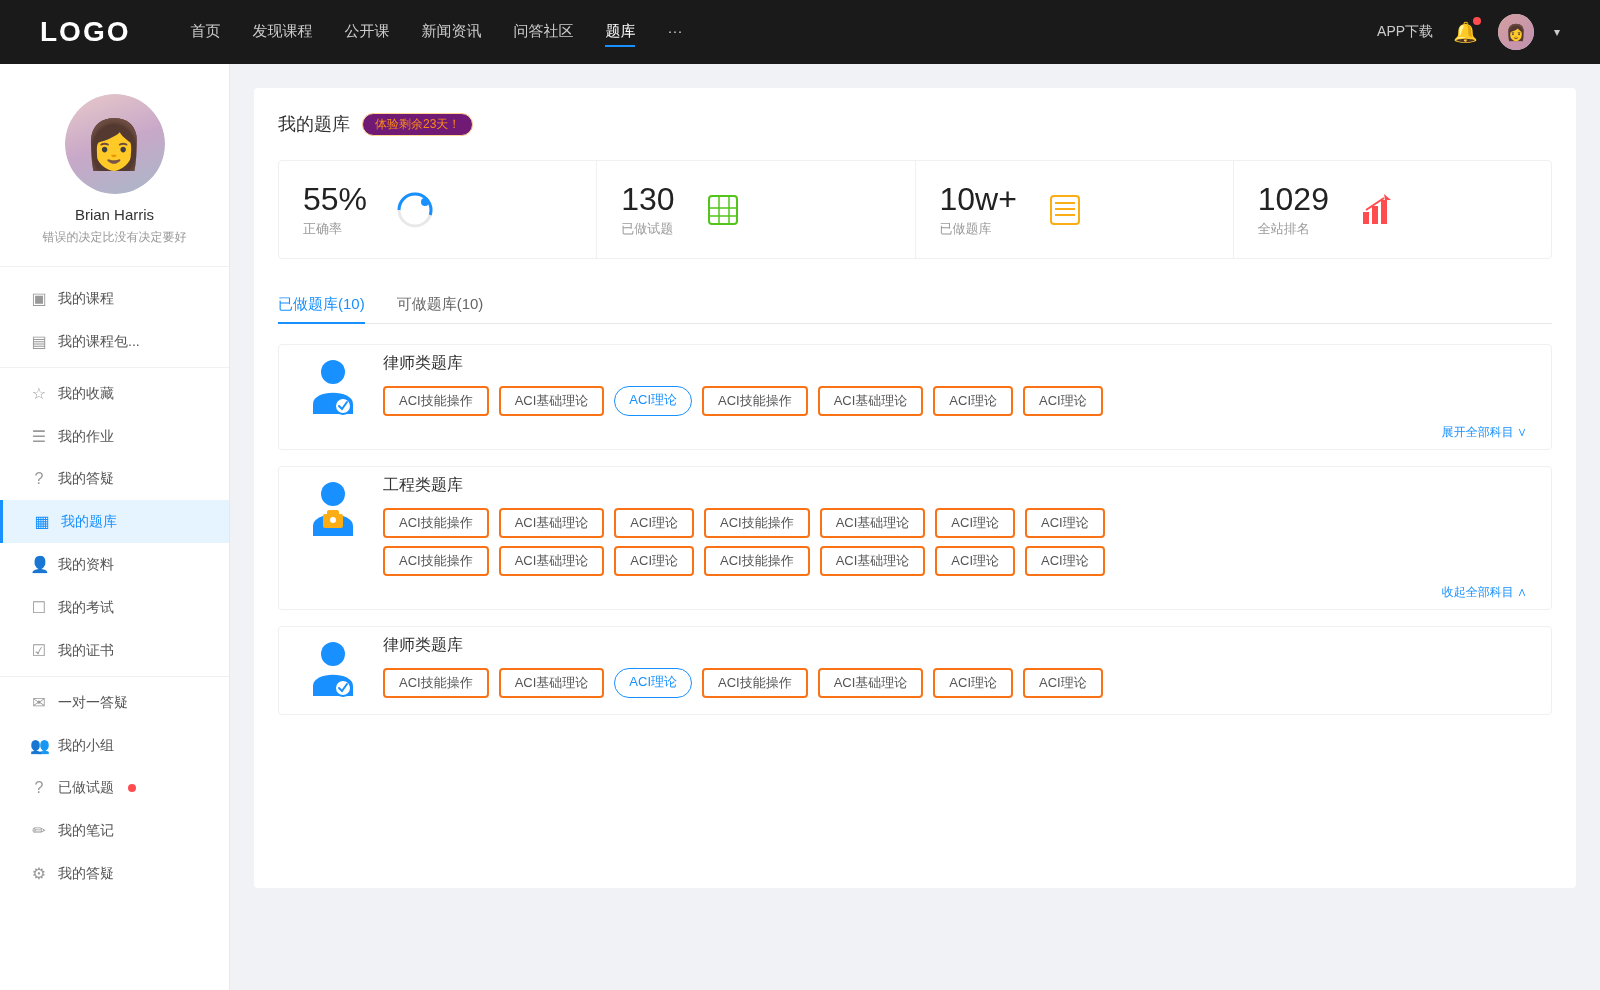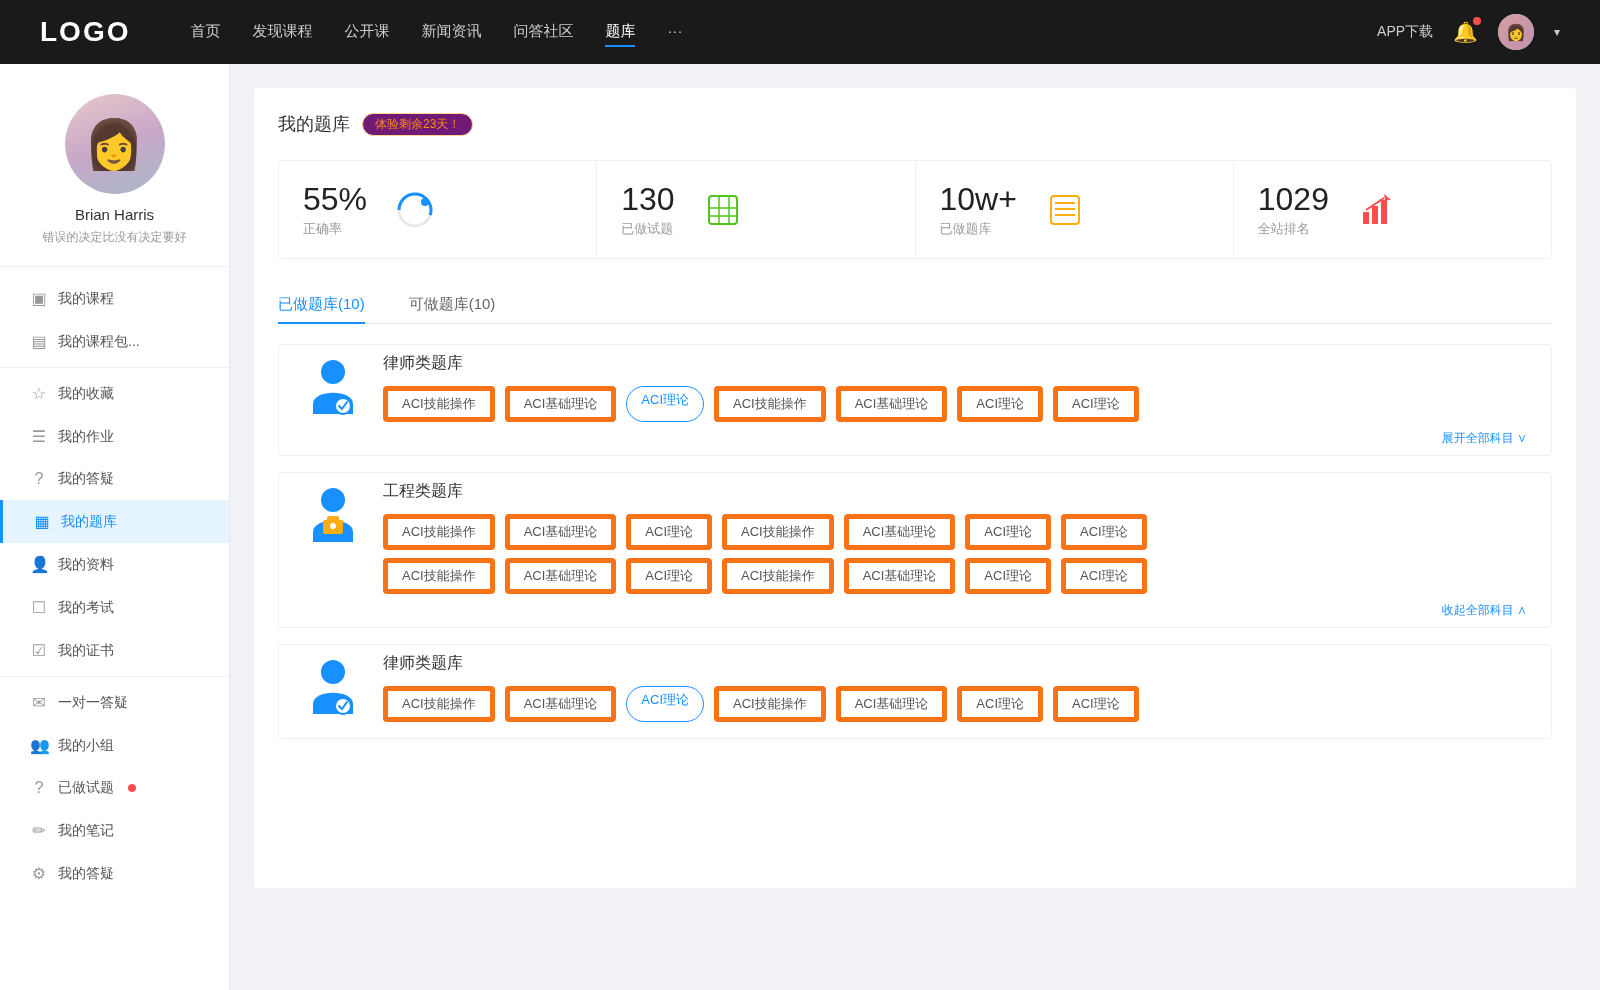--- a/index.html
+++ b/index.html
@@ -49,31 +49,31 @@
     
     .stats-row { display: flex; border: 1px solid #f0f0f0; border-radius: 4px; margin-bottom: 28px; }
     .stat-item { flex: 1; padding: 20px 24px; display: flex; align-items: center; gap: 28px; border-right: 1px solid #f0f0f0; }
     .stat-item:last-child { border-right: none; }
     .stat-text { }
     .stat-value { font-size: 32px; font-weight: 500; color: #222; }
     .stat-label { font-size: 13px; color: #999; margin-top: 2px; }
     .stat-icon { width: 40px; height: 40px; display: flex; align-items: center; justify-content: center; }
 
     
-    .tab-bar { display: flex; gap: 44px; border-bottom: 1px solid #e8e8e8; margin-bottom: 20px; }
+    .tab-bar { display: flex; gap: 32px; border-bottom: 1px solid #e8e8e8; margin-bottom: 20px; }
     .tab-item { padding: 8px 0; font-size: 15px; cursor: pointer; color: #666; border-bottom: 2px solid transparent; margin-bottom: -1px; }
     .tab-item.active { color: #1890ff; border-bottom: 2px solid #1890ff; font-weight: 500; }
 
     
     .bank-card { border: 1px solid #f0f0f0; border-radius: 4px; margin-bottom: 16px; padding: 8px 24px; display: flex; align-items: flex-start; gap: 20px; }
     .bank-icon { width: 60px; height: 70px; display: flex; align-items: center; justify-content: center; flex-shrink: 0; }
     .bank-body { flex: 1; }
     .bank-name { font-size: 16px; font-weight: 500; color: #333; margin-bottom: 12px; }
     .tags-row { display: flex; flex-wrap: wrap; gap: 10px; margin-bottom: 8px; }
-    .tag { padding: 4px 14px; border-radius: 4px; font-size: 13px; cursor: pointer; border: 5px solid #f97316; color: #555; background: white; }
+    .tag { padding: 4px 14px; border-radius: 4px; font-size: 13px; cursor: pointer; border: 2px solid #f97316; color: #555; background: white; }
     .tag.active { border: 1px solid #1890ff; color: #1890ff; background: white; border-radius: 20px; }
     .expand-btn { color: #1890ff; font-size: 12px; cursor: pointer; text-align: right; margin-top: 6px; }
     .collapse-btn { color: #1890ff; font-size: 12px; cursor: pointer; text-align: right; margin-top: 6px; }
   </style>
 </head>
 <body>
 
 <nav class="navbar">
   <div class="nav-logo">LOGO</div>
   <div class="nav-links">

